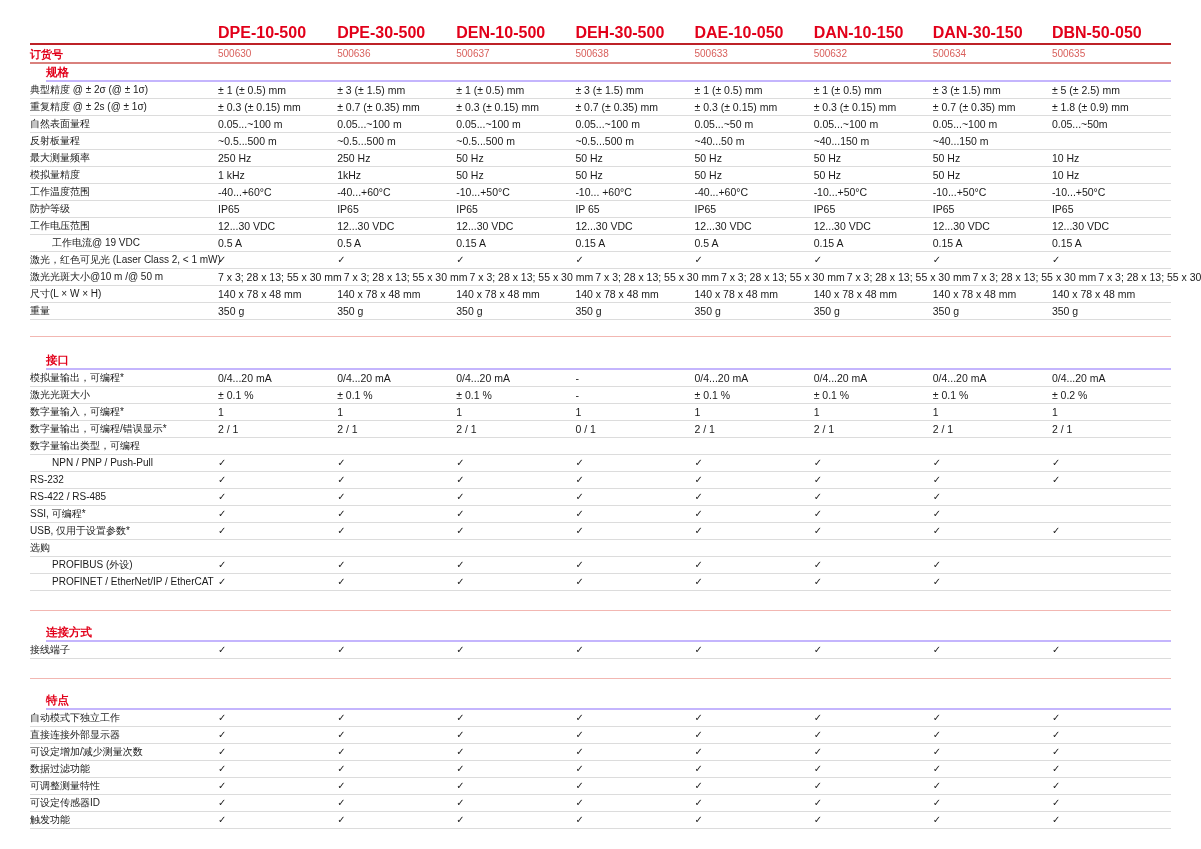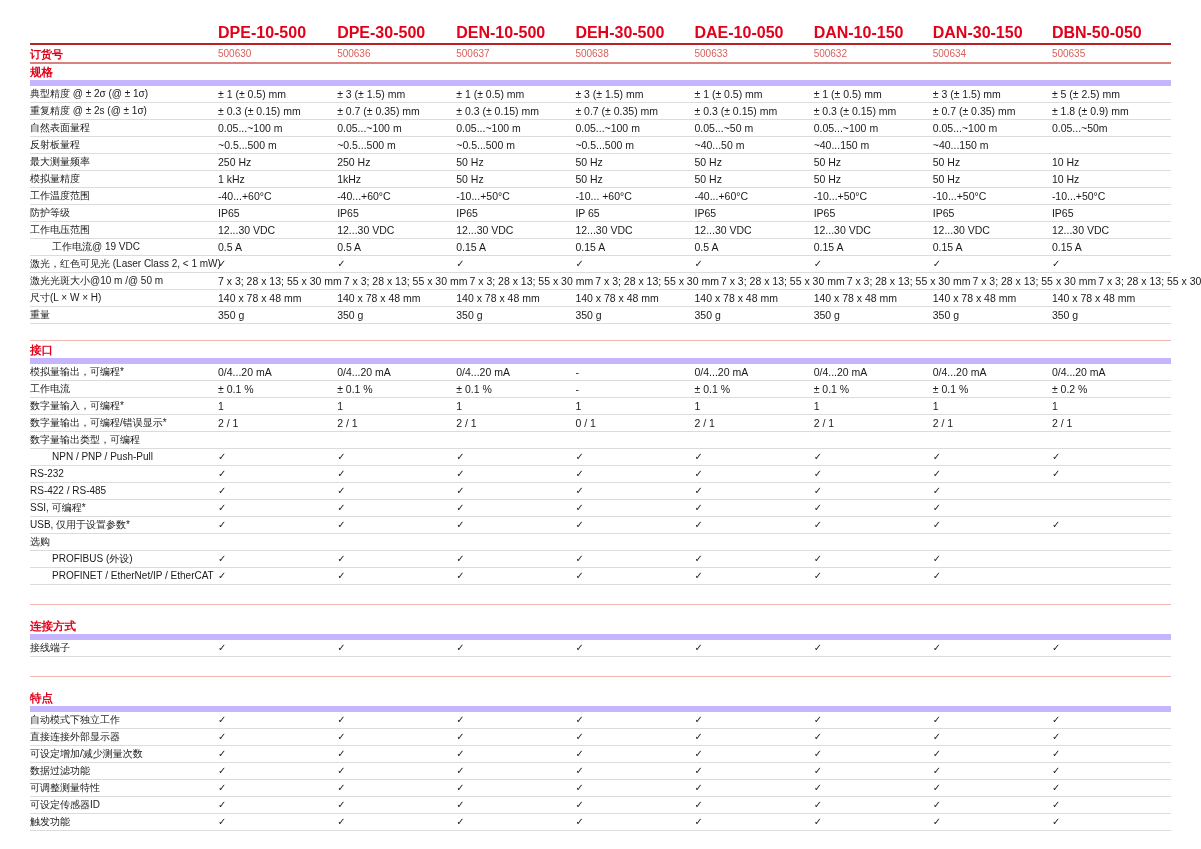--- a/index.html
+++ b/index.html
@@ -15,25 +15,25 @@
   .label-cell.indent{padding-left:22px;}
 
   .model-row{padding-bottom:3px;border-bottom:2px solid #bd2127;}
   .model-cell{font-size:16px;font-weight:bold;color:#e2001a;line-height:15px;height:15px;}
 
   .order-row{border-bottom:2px solid #d9817d;height:17px;}
   .order-row .label-cell{font-weight:bold;color:#e2001a;font-size:11px;}
   .order-cell{color:#d9605c;font-size:10px;}
 
   .section{margin-top:0;}
-  .section.gap-top{margin-top:16px;border-top:1px solid #f2b7b2;padding-top:1px;}
+  .section.gap-top{margin-top:16px;border-top:1px solid #f2b7b2;padding-top:15px;}
   .section.gap-top-lg{margin-top:19px;border-top:1px solid #f2b7b2;padding-top:13px;}
   .section-title{
     font-size:11.5px;font-weight:bold;color:#e2001a;
-    line-height:16px;height:16px;border-bottom:6px solid #c4b5fd;
+    line-height:16px;height:16px;border-bottom:2px solid #c4b5fd;margin-left:16px;
   }
   .data-row{border-bottom:1px solid #dcdcdc;height:16px;}
   .check{font-size:10px;color:#222;}
 </style>
 </head>
 <body>
 
 <div class="sheet">
   <div id="table-root">
       <div class="row model-row">
@@ -222,21 +222,21 @@
           <div class="cell">0/4...20 mA</div>
           <div class="cell">0/4...20 mA</div>
           <div class="cell">0/4...20 mA</div>
           <div class="cell">-</div>
           <div class="cell">0/4...20 mA</div>
           <div class="cell">0/4...20 mA</div>
           <div class="cell">0/4...20 mA</div>
           <div class="cell">0/4...20 mA</div>
         </div>
         <div class="row data-row">
-          <div class="cell label-cell">工作电流</div>
+          <div class="cell label-cell">激光光斑大小</div>
           <div class="cell">± 0.1 %</div>
           <div class="cell">± 0.1 %</div>
           <div class="cell">± 0.1 %</div>
           <div class="cell">-</div>
           <div class="cell">± 0.1 %</div>
           <div class="cell">± 0.1 %</div>
           <div class="cell">± 0.1 %</div>
           <div class="cell">± 0.2 %</div>
         </div>
         <div class="row data-row">

